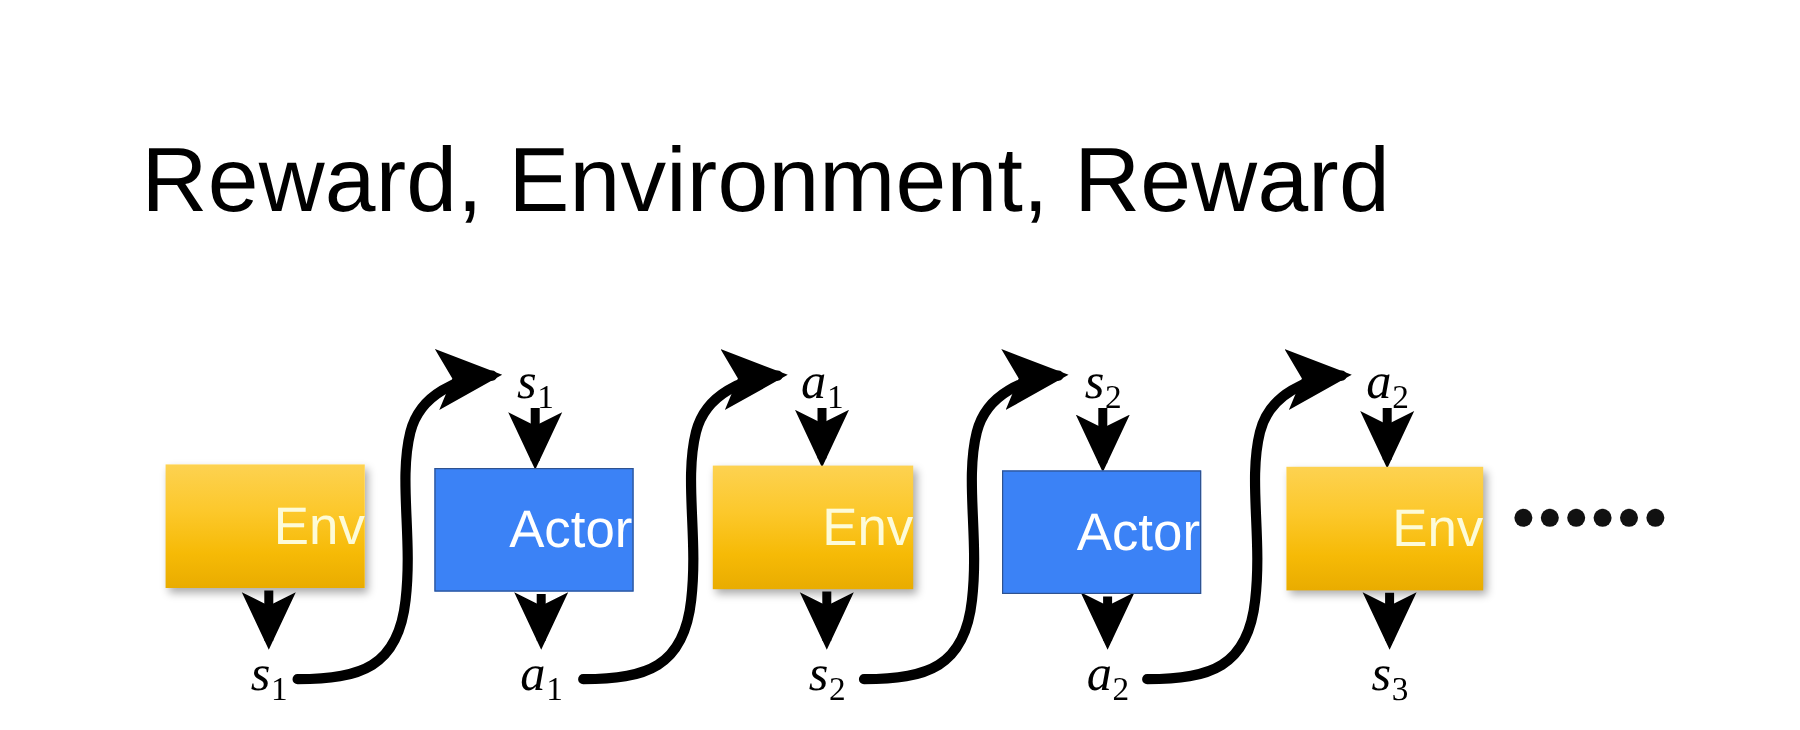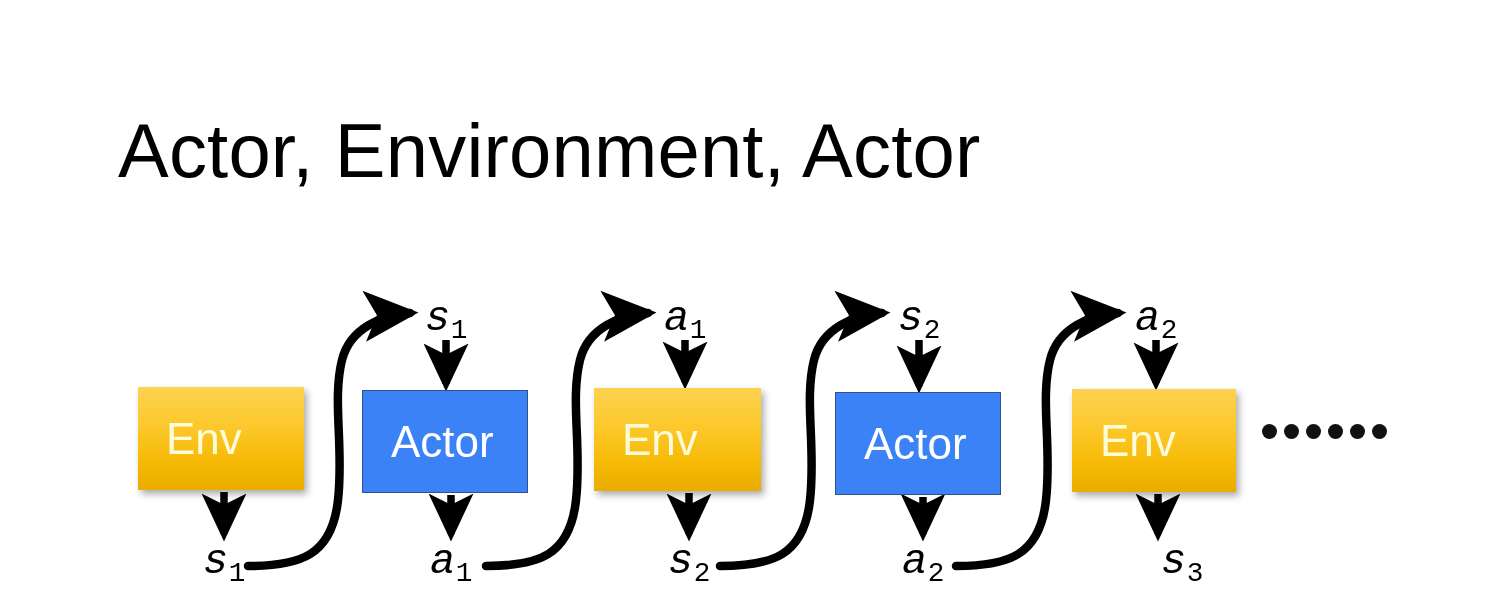--- a/index.html
+++ b/index.html
@@ -46,21 +46,21 @@
     height: 608px;
     pointer-events: none;
   }
 
   
   .node {
     position: absolute;
     box-sizing: border-box;
     display: flex;
     align-items: center;
-    justify-content: flex-start;
+    justify-content: flex-end;
     color: #ffffff;
     font-family: "Liberation Sans", sans-serif;
     font-weight: 400;
     font-size: 44px;
     line-height: 1;
     padding-left: 28px;
   }
   .node.env {
     background: linear-gradient(to bottom, #FDD251 0%, #FCC82B 38%, #F6BA06 72%, #E9AC00 100%);
     box-shadow: 3px 4px 7px rgba(0,0,0,0.33);
@@ -68,21 +68,21 @@
   }
   .node.actor {
     background: #3b82f6;
     border: 1.5px solid #2F528F;
     color: #FFFFFF;
   }
 
   
   .mathlabel {
     position: absolute;
-    font-family: Liberation Mono, monospace;
+    font-family: Liberation Serif, serif;
     font-style: italic;
     font-size: 42px;
     line-height: 1;
     color: #000000;
     white-space: nowrap;
     transform: translate(-50%, -50%);
   }
   .mathlabel sub {
     font-style: normal;
     font-size: 0.66em;
@@ -106,21 +106,21 @@
     height: 15px;
     border-radius: 50%;
     background: #111111;
   }
 </style>
 </head>
 <body>
 
 <div id="slide">
 
-  <div id="title">Actor, Environment, Actor</div>
+  <div id="title">Reward, Environment, Reward</div>
 
   <div id="diagram">
 
     <svg id="edges" viewBox="0 0 1500 608">
       <defs>
         <marker id="ah" markerWidth="9" markerHeight="9" refX="5.4" refY="3.2" orient="auto" markerUnits="strokeWidth">
           <path d="M0,0.2 L6.4,3.2 L0,6.2 L1.5,3.2 Z" fill="#000000"></path>
         </marker>
       </defs>
 
@@ -184,21 +184,21 @@
     </div>
     <div class="mathlabel" style="left:451px;  top:562px;">
       <span>a</span><sub>1</sub>
     </div>
     <div class="mathlabel" style="left:689px;  top:562px;">
       <span>s</span><sub>2</sub>
     </div>
     <div class="mathlabel" style="left:923px;  top:562px;">
       <span>a</span><sub>2</sub>
     </div>
-    <div class="mathlabel" style="left:1182px; top:562px;">
+    <div class="mathlabel" style="left:1158px; top:562px;">
       <span>s</span><sub>3</sub>
     </div>
 
     <div id="ellipsis">
         <span class="dot"></span>
         <span class="dot"></span>
         <span class="dot"></span>
         <span class="dot"></span>
         <span class="dot"></span>
         <span class="dot"></span>

